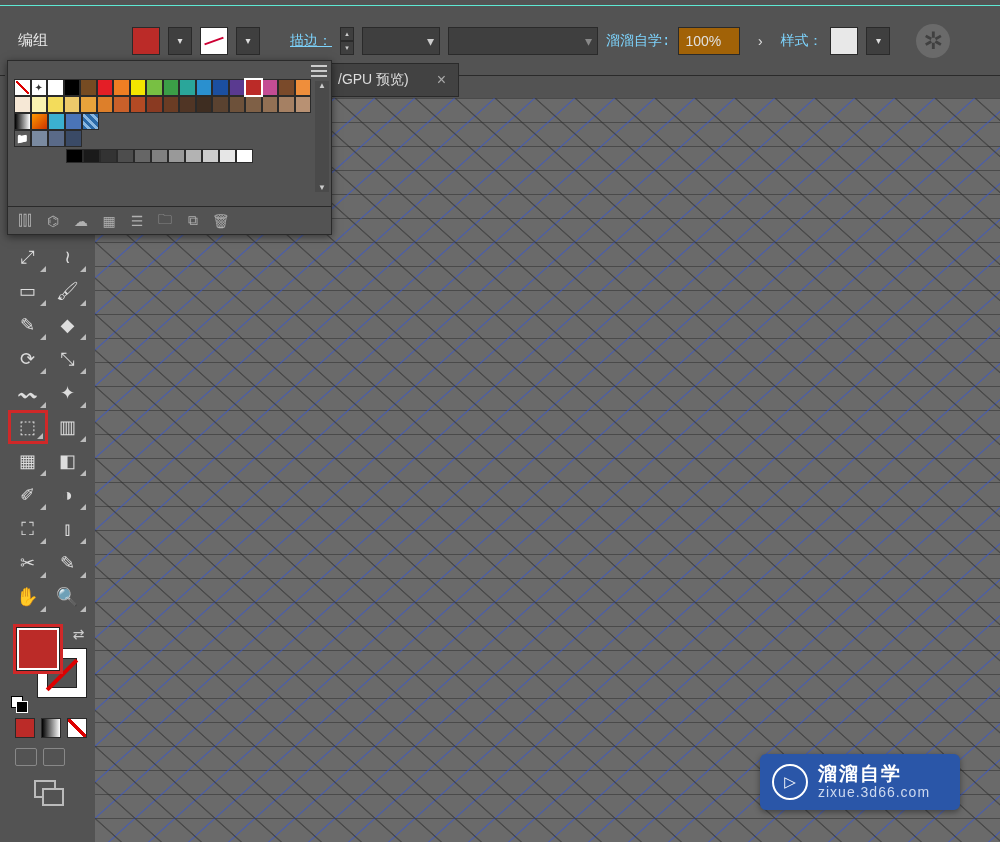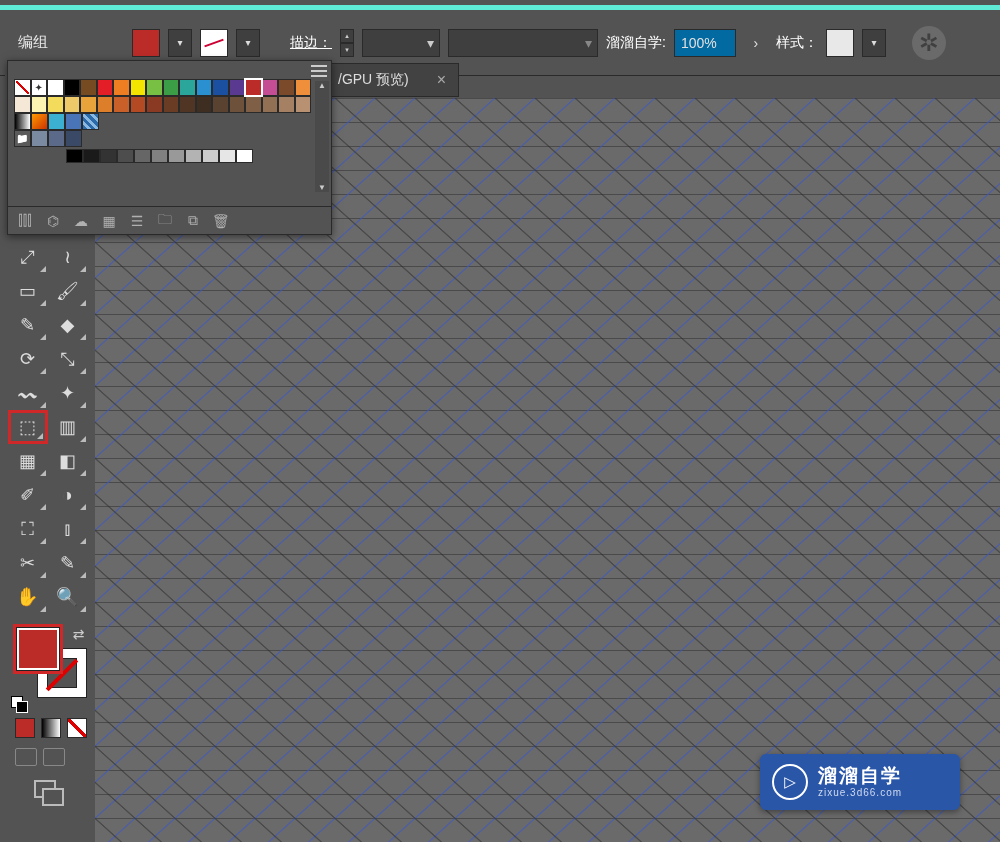--- a/index.html
+++ b/index.html
@@ -3,42 +3,42 @@
 <meta charset="utf-8">
 <style>
 * { margin: 0; padding: 0; box-sizing: border-box; font-family: "Microsoft YaHei", sans-serif; }
 body { background: #535353; width: 1000px; height: 842px; overflow: hidden; position: relative; }
 
 
 .menubar { height: 5px; background: #535353; border-bottom: 0px solid #2a2a2a; }
 
 
 .options-bar {
-  height: 71px; background: #535353; border-top: 5px solid #5eead4; border-bottom: 1px solid #2a2a2a;
+  height: 71px; background: #535353; border-top: 1px solid #5eead4; border-bottom: 1px solid #2a2a2a;
   display: flex; align-items: center; padding: 0 10px; gap: 8px; color: #e0e0e0; font-size: 14px;
 }
 .ob-label { font-size: 15px; color: #e8e8e8; padding: 0 8px; }
 .fill-chip, .stroke-chip {
   width: 28px; height: 28px; background: #bb2b28; border: 1px solid #2a2a2a; display: inline-block;
 }
 .stroke-chip { background: #fff; position: relative; }
 .stroke-chip::after {
   content: ""; position: absolute; left: 3px; right: 3px; top: 12px; height: 2px;
   background: #c03; transform: rotate(-20deg);
 }
 .dropdown-arrow {
   width: 24px; height: 28px; background: #3f3f3f; border: 1px solid #2a2a2a;
   display: flex; align-items: center; justify-content: center; color: #ddd; font-size: 10px;
 }
-.ob-text { color: #ffffff; text-decoration: underline; }
+.ob-text { color: #7dd3fc; text-decoration: underline; font-family: Liberation Mono, monospace; }
 .stepper { width: 14px; height: 28px; display: flex; flex-direction: column; }
 .stepper div { flex: 1; background: #3f3f3f; border: 1px solid #2a2a2a; font-size: 7px; color: #ccc; text-align: center; line-height: 11px; }
 .sel-box { height: 28px; background: #3f3f3f; border: 1px solid #2a2a2a; display: flex; align-items: center; }
 .sel-box .v { flex: 1; padding: 0 6px; color: #9b9b9b; }
-.opacity-val { height: 28px; width: 62px; background: #0369a1; border: 1px solid #2a2a2a; color: #e0e0e0; padding: 0 6px; display: flex; align-items: center; }
+.opacity-val { height: 28px; width: 62px; background: #a16207; border: 1px solid #2a2a2a; color: #e0e0e0; padding: 0 6px; display: flex; align-items: center; }
 .op-more { width: 24px; height: 28px; color: #e0e0e0; display: flex; align-items: center; justify-content: center; }
 .style-chip { width: 28px; height: 28px; background: #e8e8e8; border: 1px solid #2a2a2a; }
 .gear-icon { width: 34px; height: 34px; border-radius: 50%; background: #6a6a6a; margin-left: 18px; position: relative; }
 .gear-icon::before { content: "✲"; position: absolute; inset: 0; display: flex; align-items: center; justify-content: center; color: #404040; font-size: 24px; }
 
 
 .swatches-panel {
   position: absolute; left: 7px; top: 60px; width: 325px; height: 175px;
   background: #535353; border: 1px solid #2a2a2a; z-index: 10;
   box-shadow: 0 2px 8px rgba(0,0,0,0.5);
@@ -130,21 +130,21 @@
 
 
 .watermark {
   position: absolute; right: 40px; bottom: 32px; width: 200px; height: 56px;
   background: #2a56a8; border-radius: 6px; display: flex; align-items: center; gap: 10px;
   padding: 0 12px; color: #fff; z-index: 20; box-shadow: 0 2px 6px rgba(0,0,0,0.4);
 }
 .wm-icon { width: 36px; height: 36px; border: 2px solid #fff; border-radius: 50%; display: flex; align-items: center; justify-content: center; font-size: 15px; }
 .wm-text { display: flex; flex-direction: column; line-height: 1.1; }
 .wm-text .t1 { font-size: 19px; font-weight: bold; letter-spacing: 2px; }
-.wm-text .t2 { font-size: 10px; letter-spacing: 1px; color: #cdd9ef; }
+.wm-text .t2 { font-size: 14px; letter-spacing: 1px; color: #cdd9ef; }
 </style>
 </head>
 <body>
 
 <div class="menubar"></div>
 
 <div class="options-bar">
   <span class="ob-label">编组</span>
   <span style="flex:0 0 60px"></span>
   <span class="fill-chip"></span>

